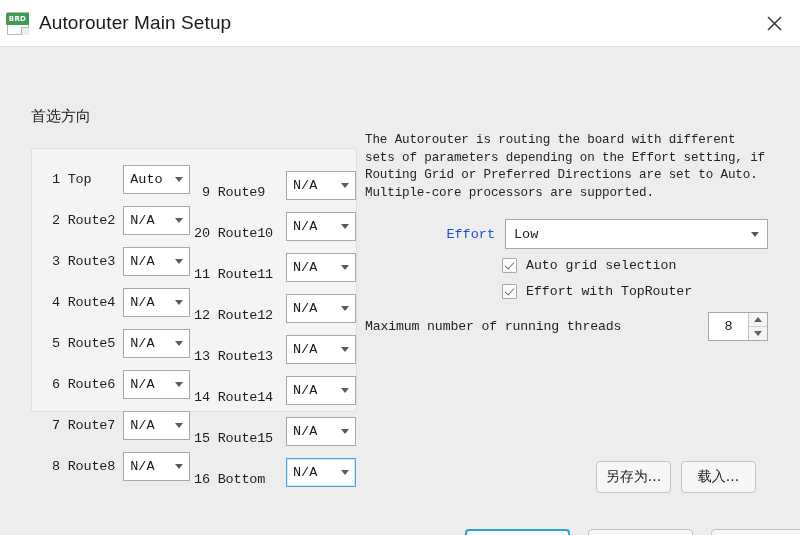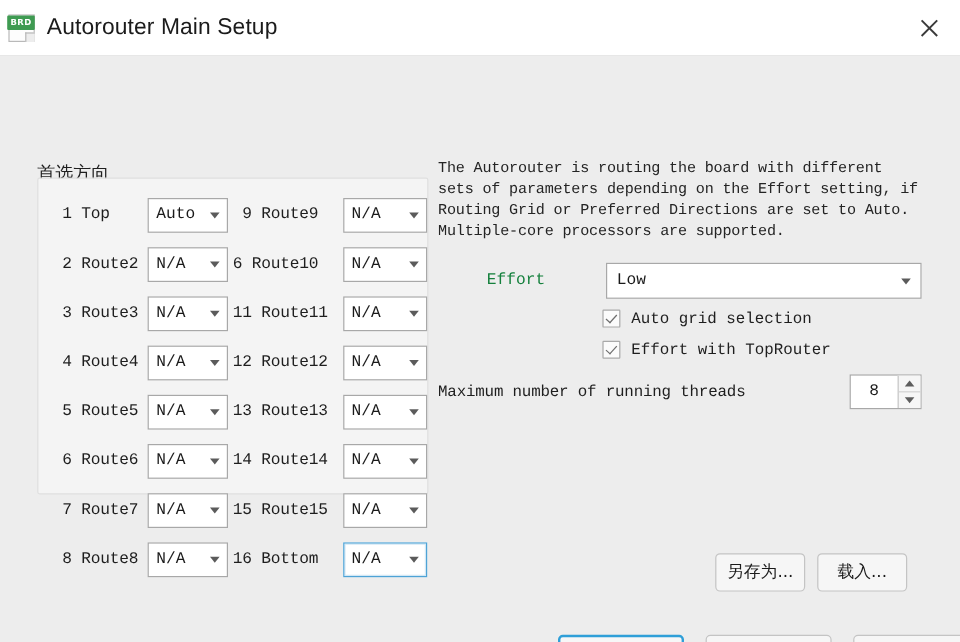--- a/index.html
+++ b/index.html
@@ -97,21 +97,21 @@
   .dialog-body {
     position: relative;
     flex: 1;
     background: #ededed;
   }
 
   
   .section-title {
     position: absolute;
     left: 31px;
-    top: 88px;
+    top: 60px;
     font-size: 15px;
     color: #1f1f1f;
     font-family: "DejaVu Sans", "Liberation Sans", sans-serif;
   }
 
   .layers-panel {
     position: absolute;
     left: 31px;
     top: 101px;
     width: 326px;
@@ -128,21 +128,21 @@
     display: grid;
     grid-template-columns: 158px 168px;
     grid-auto-rows: 41px;
   }
 
   .layer-cell {
     display: flex;
     align-items: center;
   }
   .layer-cell.col-left { padding-left: 12px; }
-  .layer-cell.col-right { padding-left: 4px; }
+  .layer-cell.col-right { padding-left: 4px; align-items: flex-end; }
 
   .layer-label {
     font-family: "Liberation Mono", "DejaVu Sans Mono", monospace;
     font-size: 13.5px;
     color: #1e1e1e;
     white-space: pre;
     letter-spacing: -0.2px;
   }
   .layer-label.w-left  { width: 84px; }
   .layer-label.w-right { width: 92px; }
@@ -198,23 +198,23 @@
     position: absolute;
     left: 365px;
     top: 172px;
     width: 403px;
     display: flex;
     align-items: center;
   }
   .effort-label {
     font-family: "Liberation Mono", "DejaVu Sans Mono", monospace;
     font-size: 13.5px;
-    color: #15803d;
+    color: #1d4ed8;
     width: 140px;
-    text-align: center;
+    text-align: right;
     padding-right: 10px;
   }
   .select.effort-select {
     flex: 1;
     height: 30px;
     padding: 0 8px;
   }
 
   .checkbox-row {
     position: absolute;
@@ -393,21 +393,21 @@
             </div>
           </div>
           <div class="layer-cell col-left">
             <span class="layer-label w-left"> 2 Route2 </span>
             <div class="select layer-select">
               <span class="select-value">N/A</span>
               <span class="caret"></span>
             </div>
           </div>
           <div class="layer-cell col-right">
-            <span class="layer-label w-right">6 Route10</span>
+            <span class="layer-label w-right">20 Route10</span>
             <div class="select layer-select">
               <span class="select-value">N/A</span>
               <span class="caret"></span>
             </div>
           </div>
           <div class="layer-cell col-left">
             <span class="layer-label w-left"> 3 Route3 </span>
             <div class="select layer-select">
               <span class="select-value">N/A</span>
               <span class="caret"></span>

